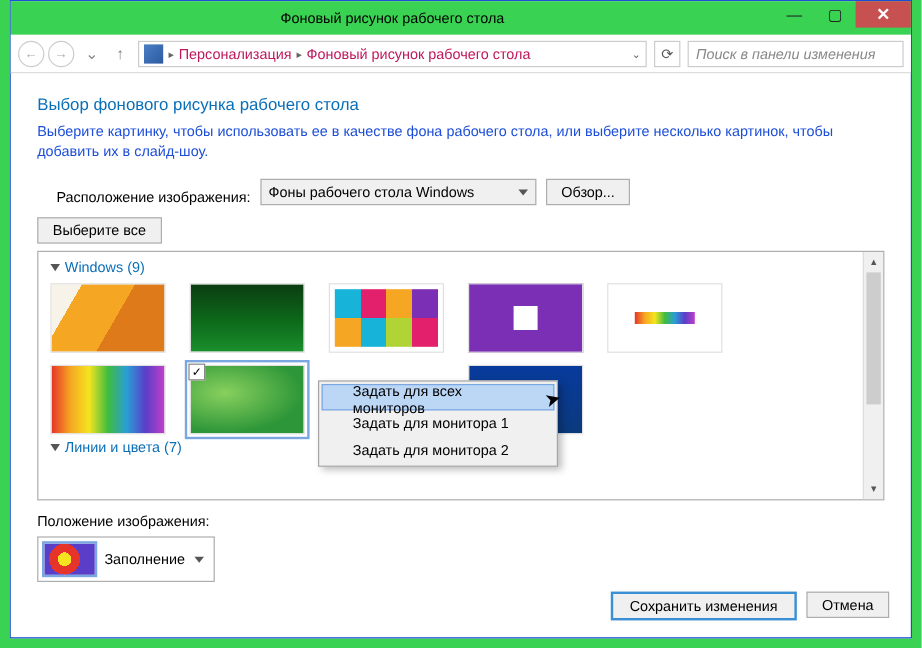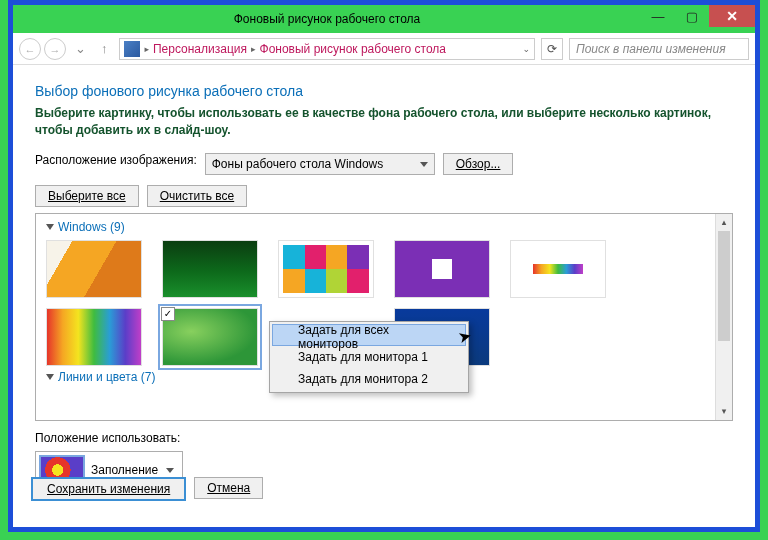--- a/index.html
+++ b/index.html
@@ -1,42 +1,42 @@
 <!DOCTYPE html>
 <html><head>
 <meta charset="utf-8">
 <style>
   * { box-sizing: border-box; margin: 0; padding: 0; font-family: "Segoe UI", Tahoma, sans-serif; font-size: 12px; }
   body { background: #39d253; width: 768px; height: 540px; overflow: hidden; }
-  .window { position: absolute; left: 8px; top: 0; width: 752px; height: 532px; background: #fff; border: 5px solid #1d4ed8; }
+  .window { position: absolute; left: 8px; top: 0; width: 752px; height: 532px; background: #fff; border: 1px solid #1d4ed8; }
   .titlebar { height: 28px; background: #39d253; display: flex; align-items: center; }
   .title-text { flex: 1; text-align: center; color: #000; font-size: 12px; }
   .win-controls { display: flex; height: 100%; }
   .win-btn { width: 34px; height: 22px; display: flex; align-items: center; justify-content: center; color: #222; font-size: 13px; }
   .win-btn.close { background: #c75050; color: #fff; font-size: 14px; font-weight: bold; width: 46px; }
   .navbar { height: 32px; border-bottom: 1px solid #ddd; display: flex; align-items: center; padding: 0 6px; gap: 6px; background: #fff; }
   .nav-arrows { display: flex; gap: 3px; align-items: center; }
   .nav-circle { width: 22px; height: 22px; border: 1px solid #ccc; border-radius: 50%; display: flex; align-items: center; justify-content: center; font-size: 11px; color: #aaa; }
   .nav-up { color: #888; font-size: 13px; padding: 0 6px; }
   .breadcrumb { flex: 1; height: 22px; border: 1px solid #ccc; display: flex; align-items: center; padding: 0 4px; gap: 4px; }
   .bc-icon { width: 16px; height: 16px; background: linear-gradient(135deg,#4a7fc5,#2c5aa0); display: inline-block; }
   .bc-sep { color: #666; font-size: 9px; }
   .bc-item { color: #be185d; white-space: nowrap; }
   .bc-spacer { flex: 1; }
   .bc-drop { color: #666; font-size: 9px; }
   .refresh-btn { width: 22px; height: 22px; border: 1px solid #ccc; display: flex; align-items: center; justify-content: center; font-size: 12px; color: #555; }
   .search-box { width: 180px; height: 22px; border: 1px solid #ccc; padding: 0 6px; display: flex; align-items: center; color: #888; font-style: italic; }
   .content { position: relative; padding: 18px 22px 10px 22px; }
   .heading { color: #0b6fb8; font-size: 14px; margin-bottom: 6px; }
-  .subtext { color: #14532d; line-height: 1.4; margin-bottom: 14px; font-weight: bold; }
-  .row-loc { display: flex; align-items: flex-start; gap: 8px; margin-bottom: 10px; }
+  .subtext { color: #1d4ed8; line-height: 1.4; margin-bottom: 14px; }
+  .row-loc { display: flex; align-items: flex-end; gap: 8px; margin-bottom: 10px; margin-left: 16px; }
   .lbl { white-space: nowrap; }
   .select { border: 1px solid #adadad; background: #f0f0f0; height: 22px; width: 230px; padding: 0 20px 0 6px; position: relative; display: flex; align-items: center; }
   .select::after { content: ""; position: absolute; right: 6px; top: 8px; border-left: 4px solid transparent; border-right: 4px solid transparent; border-top: 5px solid #555; }
-  .btn { border: 1px solid #adadad; background: #f0f0f0; height: 22px; padding: 0 12px; display: inline-flex; align-items: center; cursor: default; text-decoration: underline; }
+  .btn { border: 1px solid #adadad; background: #f0f0f0; height: 22px; padding: 0 12px; display: inline-flex; align-items: center; cursor: default; }
   .pick-row { display: flex; gap: 8px; margin-bottom: 6px; }
   .gallery-wrap { border: 1px solid #adadad; position: relative; height: 208px; overflow: hidden; text-align: center; }
   .gallery-inner { padding: 6px 10px 6px 10px; }
   .group-head { color: #0b6fb8; font-size: 12px; display: flex; align-items: center; gap: 4px; margin-bottom: 6px; }
   .tri-down { display:inline-block; border-left:4px solid transparent; border-right:4px solid transparent; border-top:6px solid #555; vertical-align: middle;}
   .thumbs { display: flex; gap: 20px; flex-wrap: wrap; }
   .thumb { width: 96px; height: 58px; border: 1px solid #e0e0e0; position: relative; }
   .thumb.sel { outline: 2px solid #7aa7e0; outline-offset: 2px; }
   .check { position: absolute; left: -2px; top: -2px; width: 14px; height: 14px; background: #fff; border: 1px solid #888; display:flex; align-items:center; justify-content:center; font-size:10px; }
   .row2thumbs { display: flex; gap: 20px; margin-top: 10px; }
@@ -60,21 +60,21 @@
   .scroll-thumb{position:absolute; top:17px; height:110px; left:2px; right:2px; background:#cdcdcd;}
   .context-menu { position: absolute; left: 256px; top: 316px; width: 200px; background: #f0f0f0; border: 1px solid #a5a5a5; box-shadow: 3px 3px 6px rgba(0,0,0,0.25); padding: 2px; z-index: 100;}
   .cm-item { height: 22px; display: flex; align-items: center; padding: 0 20px 0 26px; position: relative; }
   .cm-item.hover { background: #bcd6f5; border: 1px solid #7aa7e0; height:22px; padding: 4px 19px 0 25px;}
   .cursor { position: absolute; left: 445px; top: 322px; z-index: 101; font-size: 16px; color: #000; transform: rotate(-15deg);}
   .pos-lbl { margin-top: 10px; }
   .pos-row { display: flex; align-items: flex-end; gap: 8px; margin-top: 6px; }
   .pos-icon-box { border: 1px solid #adadad; padding: 3px; display:flex; gap:6px; align-items:center; padding-right:24px; position:relative;}
   .pos-icon-box::after { content:""; position:absolute; right:8px; top:50%; margin-top:-2px; border-left:4px solid transparent; border-right:4px solid transparent; border-top:5px solid #555;}
   .pos-thumb { width: 46px; height: 30px; border:2px solid #7aa7e0; background: radial-gradient(circle at 40% 50%, #f4e41f 0 20%, #e6342a 20% 45%, #5a3ec8 45% 100%);}
-  .footer { position: absolute; left: 0; right: 0; bottom: 0; padding: 10px 18px 26px; display: flex; gap: 8px; }
+  .footer { position: absolute; left: 0; right: 0; bottom: 0; padding: 10px 18px 14px; display: flex; justify-content: flex-end; gap: 8px; }
   .btn.primary { border: 2px solid #3b8fd4; padding: 0 14px; height: 24px;}
 </style>
 </head>
 <body>
 
 <div class="window">
 
   <div class="titlebar">
     <div class="title-text">Фоновый рисунок рабочего стола</div>
     <div class="win-controls">
@@ -117,23 +117,20 @@
       </div>
       <div class="btn">
         <span>Обзор...</span>
       </div>
     </div>
 
     <div class="pick-row">
       <div class="btn">
         <span>Выберите все</span>
       </div>
-      <div class="btn">
-        <span>Очистить все</span>
-      </div>
     </div>
 
     <div class="gallery-wrap">
       <div class="gallery-inner">
         <div class="group-head">
           <span class="tri-down"></span>
           <span>Windows (9)</span>
         </div>
         <div class="thumbs">
           <div class="thumb thumb-orange"></div>
@@ -155,21 +152,21 @@
           <span>Линии и цвета (7)</span>
         </div>
       </div>
       <div class="scroll-v">
         <div class="scroll-up">▴</div>
         <div class="scroll-thumb"></div>
         <div class="scroll-down" style="position:absolute;bottom:0;left:0;right:0">▾</div>
       </div>
     </div>
 
-    <div class="pos-lbl">Положение использовать:</div>
+    <div class="pos-lbl">Положение изображения:</div>
     <div class="pos-row">
       <div class="pos-icon-box">
         <div class="pos-thumb"></div>
         <span>Заполнение</span>
       </div>
     </div>
   </div>
 
   <div class="context-menu">
     <div class="cm-item hover">

